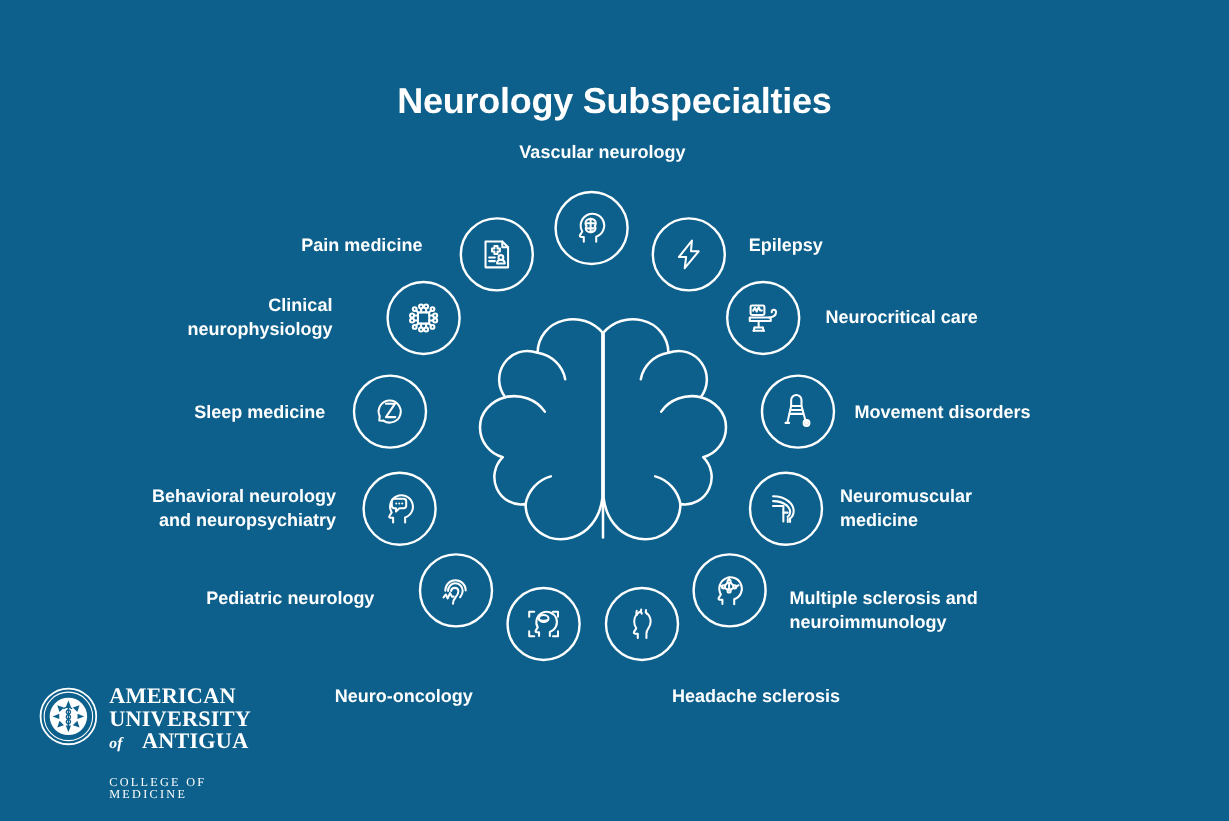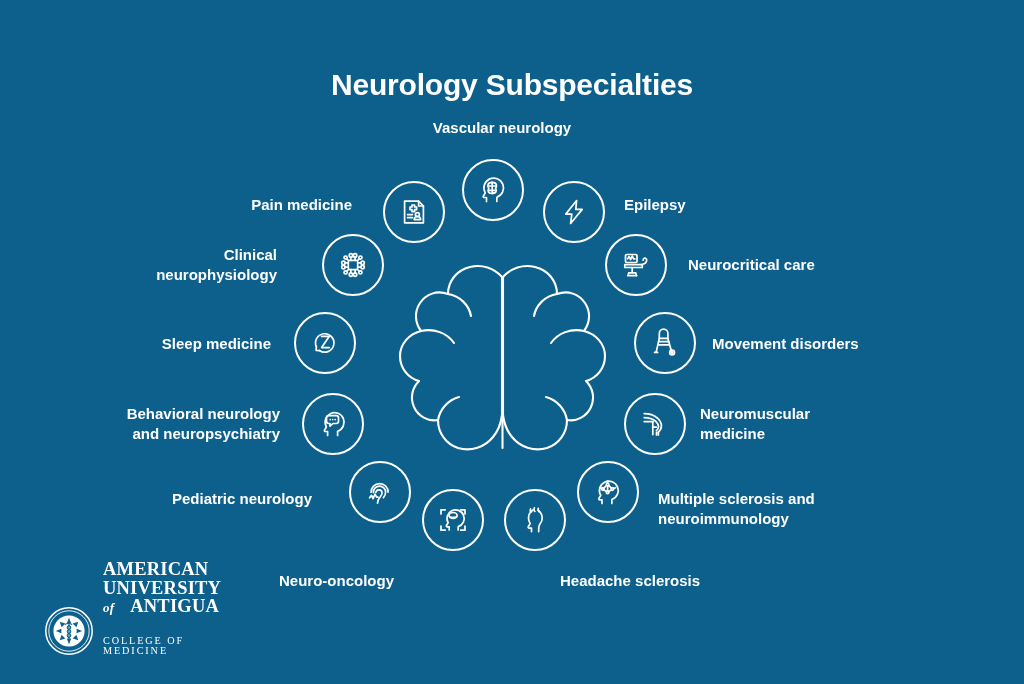--- a/index.html
+++ b/index.html
@@ -65,23 +65,23 @@
     width:225px;height:210px;
   }
   .brain svg path,.brain svg line{
     stroke:#ffffff;fill:none;stroke-width:2.1;
     stroke-linecap:round;stroke-linejoin:round;
   }
 
   
   .logo{
     position:absolute;
-    left:44px;top:572px;
+    left:32px;top:572px;
     width:168px;height:84px;
-    display:flex;align-items:flex-end;gap:9px;
+    display:flex;align-items:flex-start;gap:9px;
   }
   .logo-seal{width:50px;height:50px;flex:0 0 50px;}
   .logo-text{
     display:flex;flex-direction:column;
     line-height:1;
   }
   .logo-l1,.logo-l2,.logo-l3{
     font-family:"Liberation Serif", serif;
     font-weight:bold;
     font-size:18.5px;

